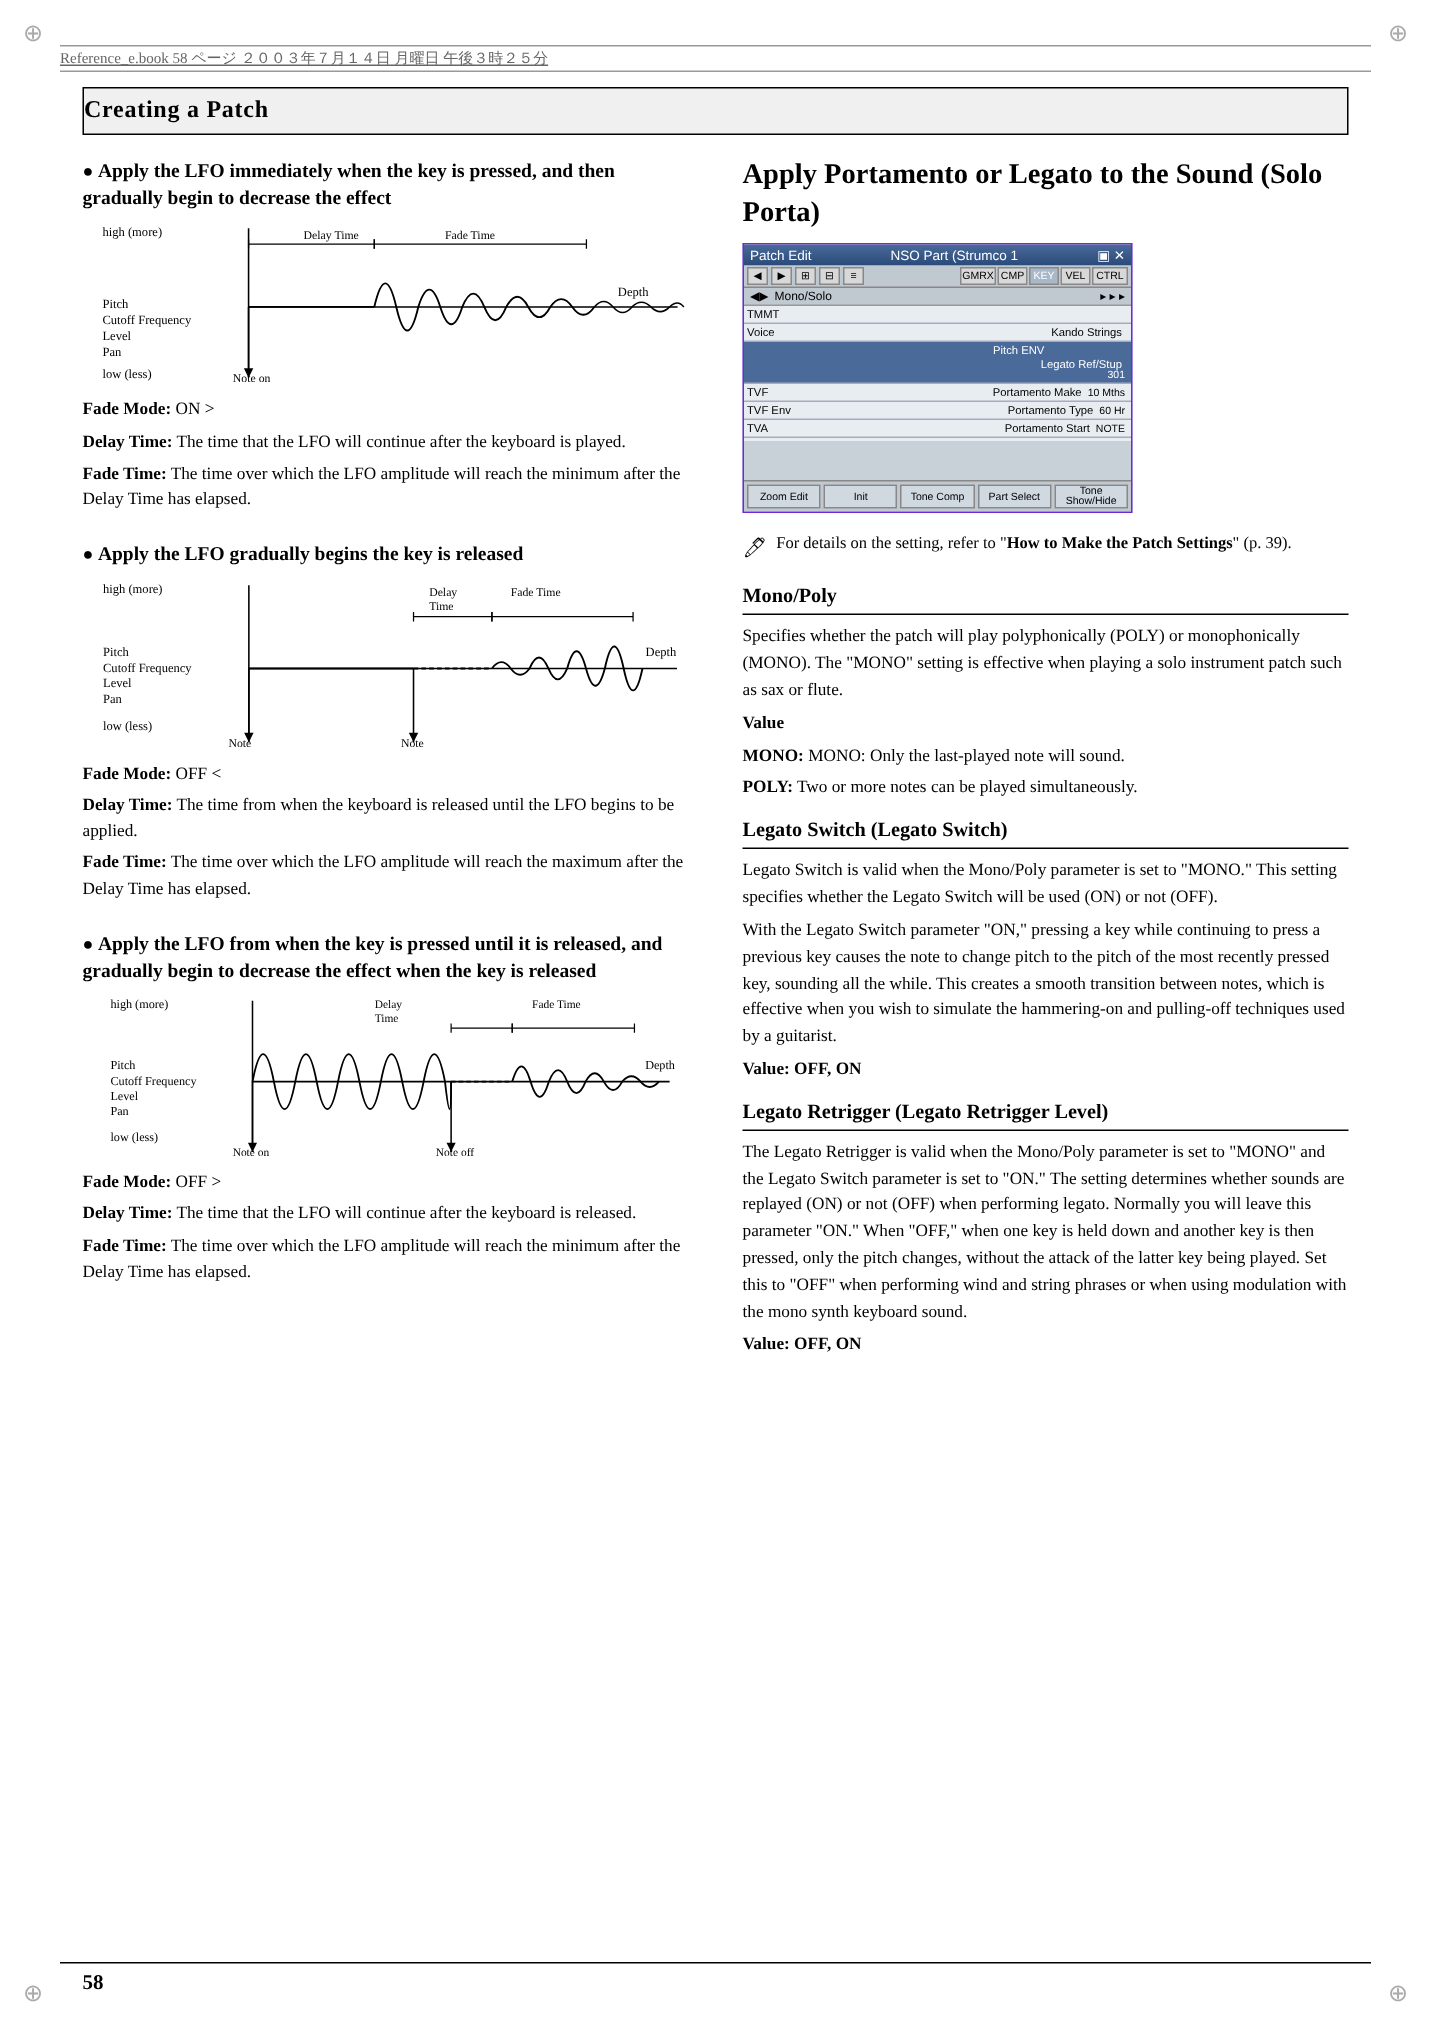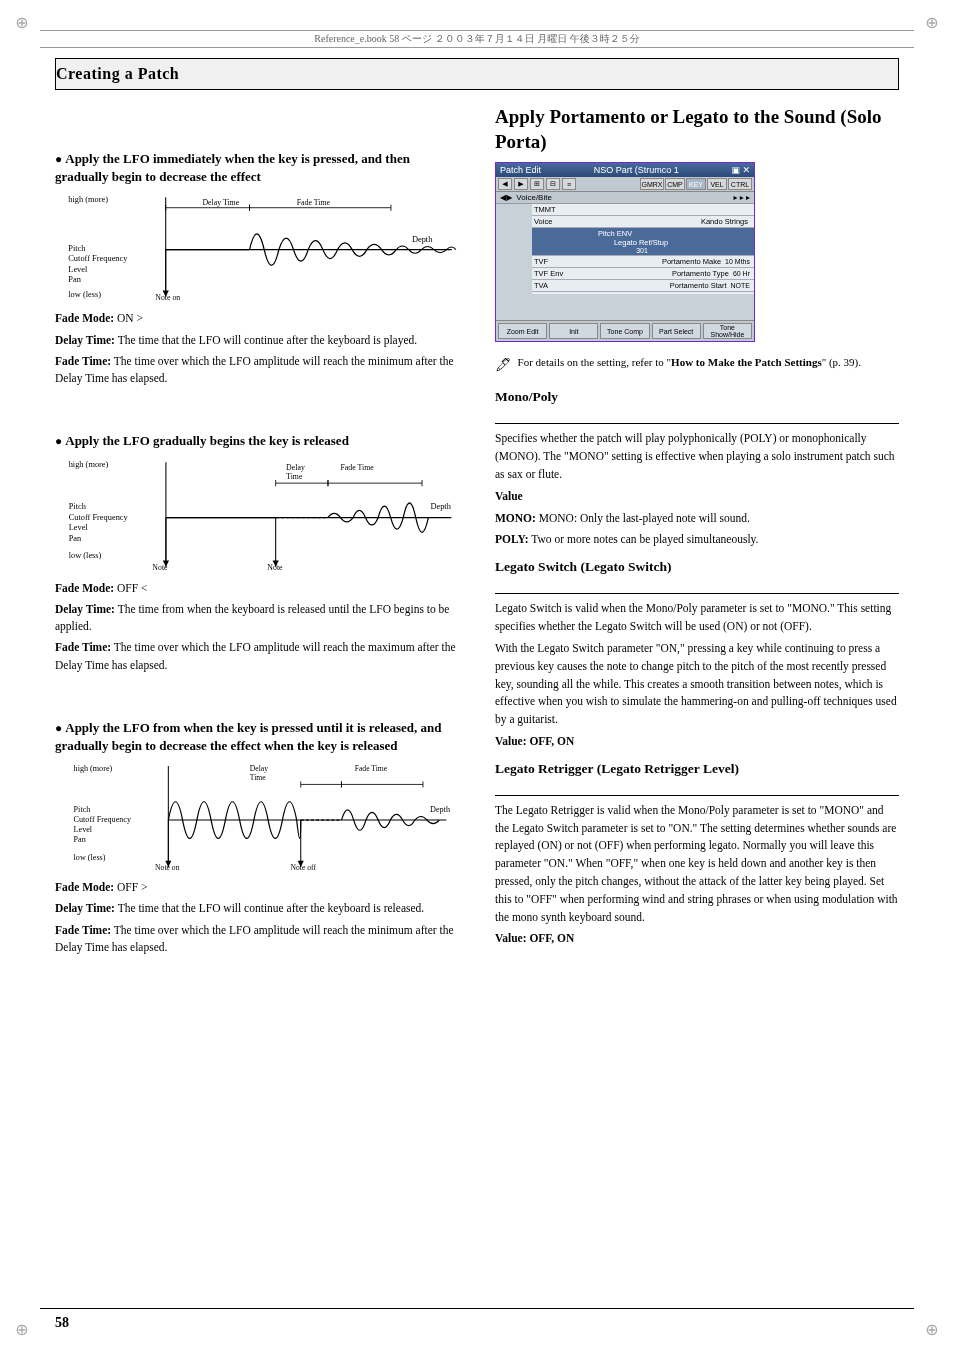--- a/index.html
+++ b/index.html
@@ -27,22 +27,22 @@
     .header-bar {
       position: absolute;
       top: 30px; left: 40px; right: 40px;
       height: 18px;
       border-top: 1px solid #999;
       border-bottom: 1px solid #999;
       display: flex;
       align-items: center;
       font-size: 10px;
       color: #666;
-      justify-content: center;
       gap: 8px;
+      text-decoration: underline;
     }
 
     .page-title-box {
       position: absolute;
       top: 58px; left: 55px; right: 55px;
       height: 32px;
       border: 1.5px solid #000;
       background: #f0f0f0;
       display: flex; align-items: center; 
     }
@@ -102,36 +102,35 @@
       margin: 6px 0 8px 0;
       position: relative;
     }
 
     .waveform-box svg {
       width: 100%; height: 100%;
     }
 
     .section-block {
       margin-bottom: 18px;
-      margin-top: 45px;
     }
 
     
     .right-section-title {
       font-size: 19px;
       font-weight: bold;
       margin-bottom: 8px;
       line-height: 1.3;
     }
 
     .sub-section-title {
       font-size: 13.5px;
       font-weight: bold;
       border-bottom: 1.5px solid #000;
-      padding-bottom: 18px;
+      padding-bottom: 4px;
       margin: 10px 0 6px 0;
     }
 
     .right-body {
       font-size: 11.5px;
       line-height: 1.55;
       margin-bottom: 4px;
     }
 
     .right-bold {
@@ -194,26 +193,25 @@
       background: #c0c8d0;
       display: flex;
       gap: 4px;
       padding: 1px 4px;
       font-size: 8px;
       border-bottom: 1px solid #999;
     }
 
     .ui-row {
       display: flex;
-      align-items: center;
+      align-items: flex-end;
       border-bottom: 1px solid #aab;
       background: #e8edf2;
       font-size: 8px;
       padding: 1px 2px;
-      margin-left: 36px;
     }
 
     .ui-row.selected {
       background: #4a6a9a;
       color: #fff;
       flex-direction: column;
     }
 
     .ui-row-label {
       width: 90px;
@@ -469,21 +467,21 @@
         <div style="font-size:7px; display:flex; gap:1px;">
           <div class="ui-btn" style="width:24px;">GMRX</div>
           <div class="ui-btn" style="width:20px;">CMP</div>
           <div class="ui-btn" style="width:20px; background:#a8b8c8; color:#fff;">KEY</div>
           <div class="ui-btn" style="width:20px;">VEL</div>
           <div class="ui-btn" style="width:24px;">CTRL</div>
         </div>
       </div>
       <div class="ui-menu-bar">
         <span>◀▶</span>
-        <span>Voice/Bite</span>
+        <span>Mono/Solo</span>
         <span style="flex:1;"></span>
         <span>▸ ▸ ▸</span>
       </div>
 
       <div style="overflow:hidden; max-height:90px;">
         <div class="ui-row">
           <div class="ui-row-label">TMMT</div>
           <div class="ui-row-value"></div>
         </div>
         <div class="ui-row">

